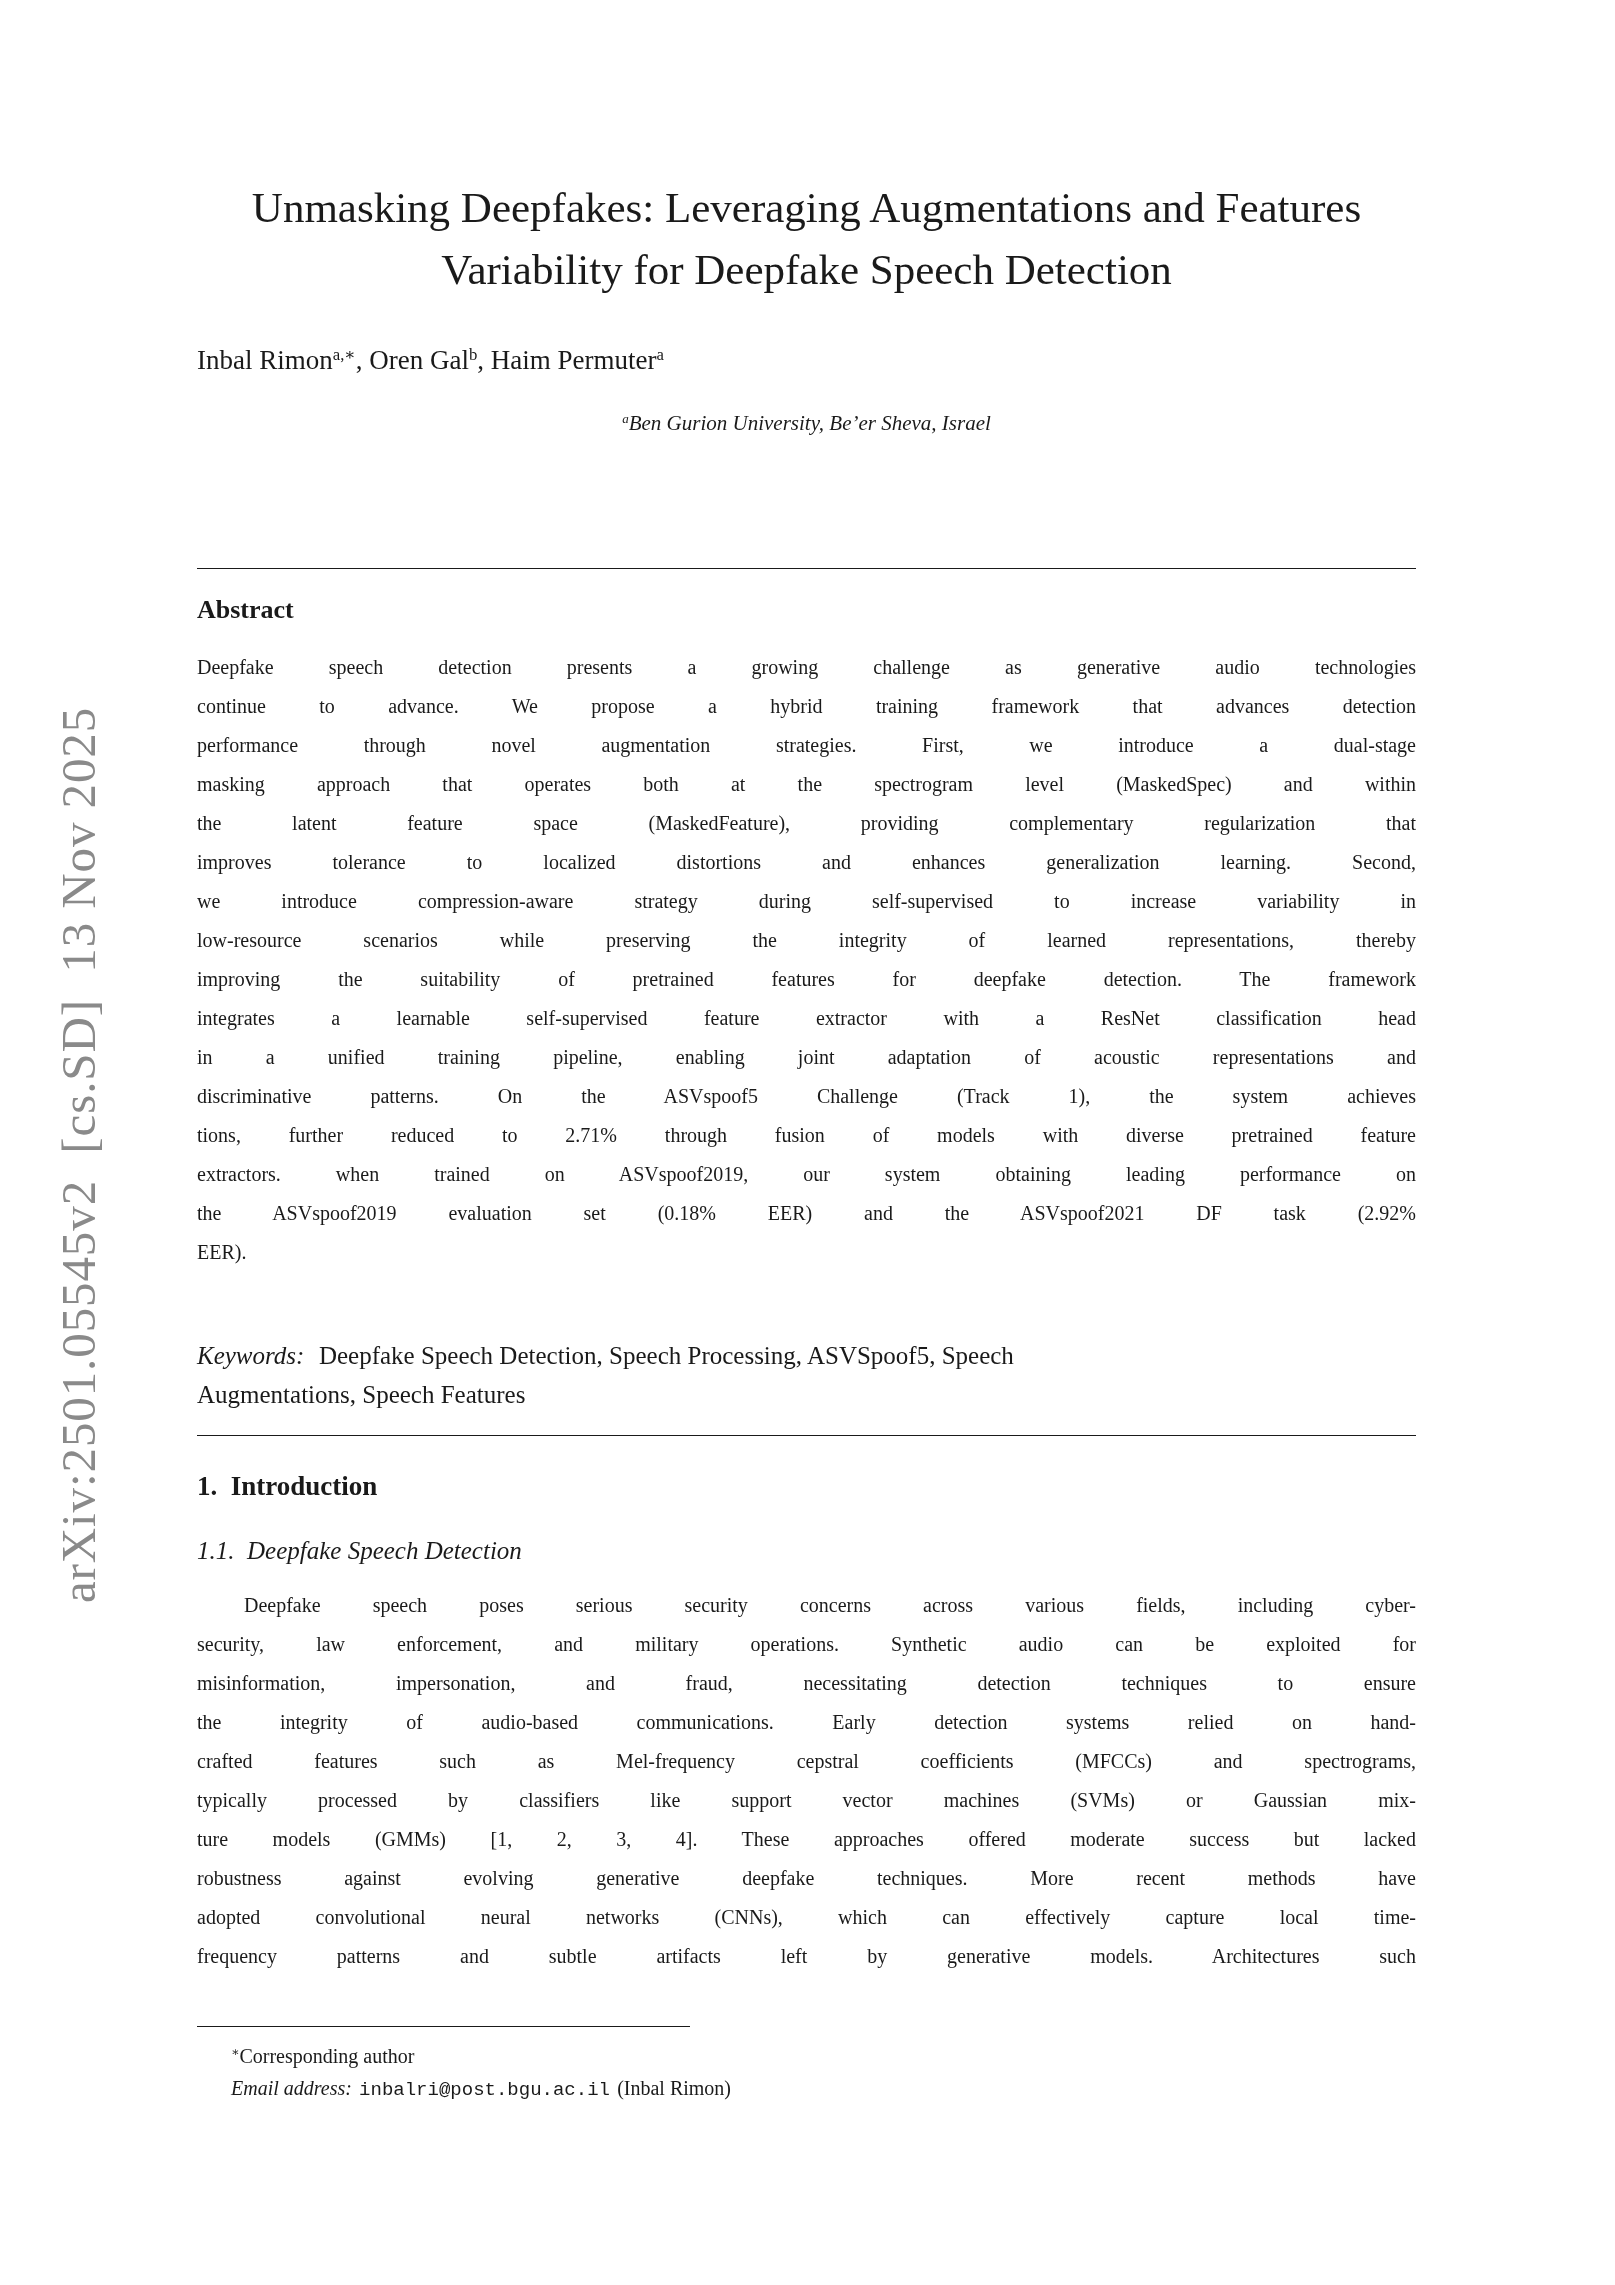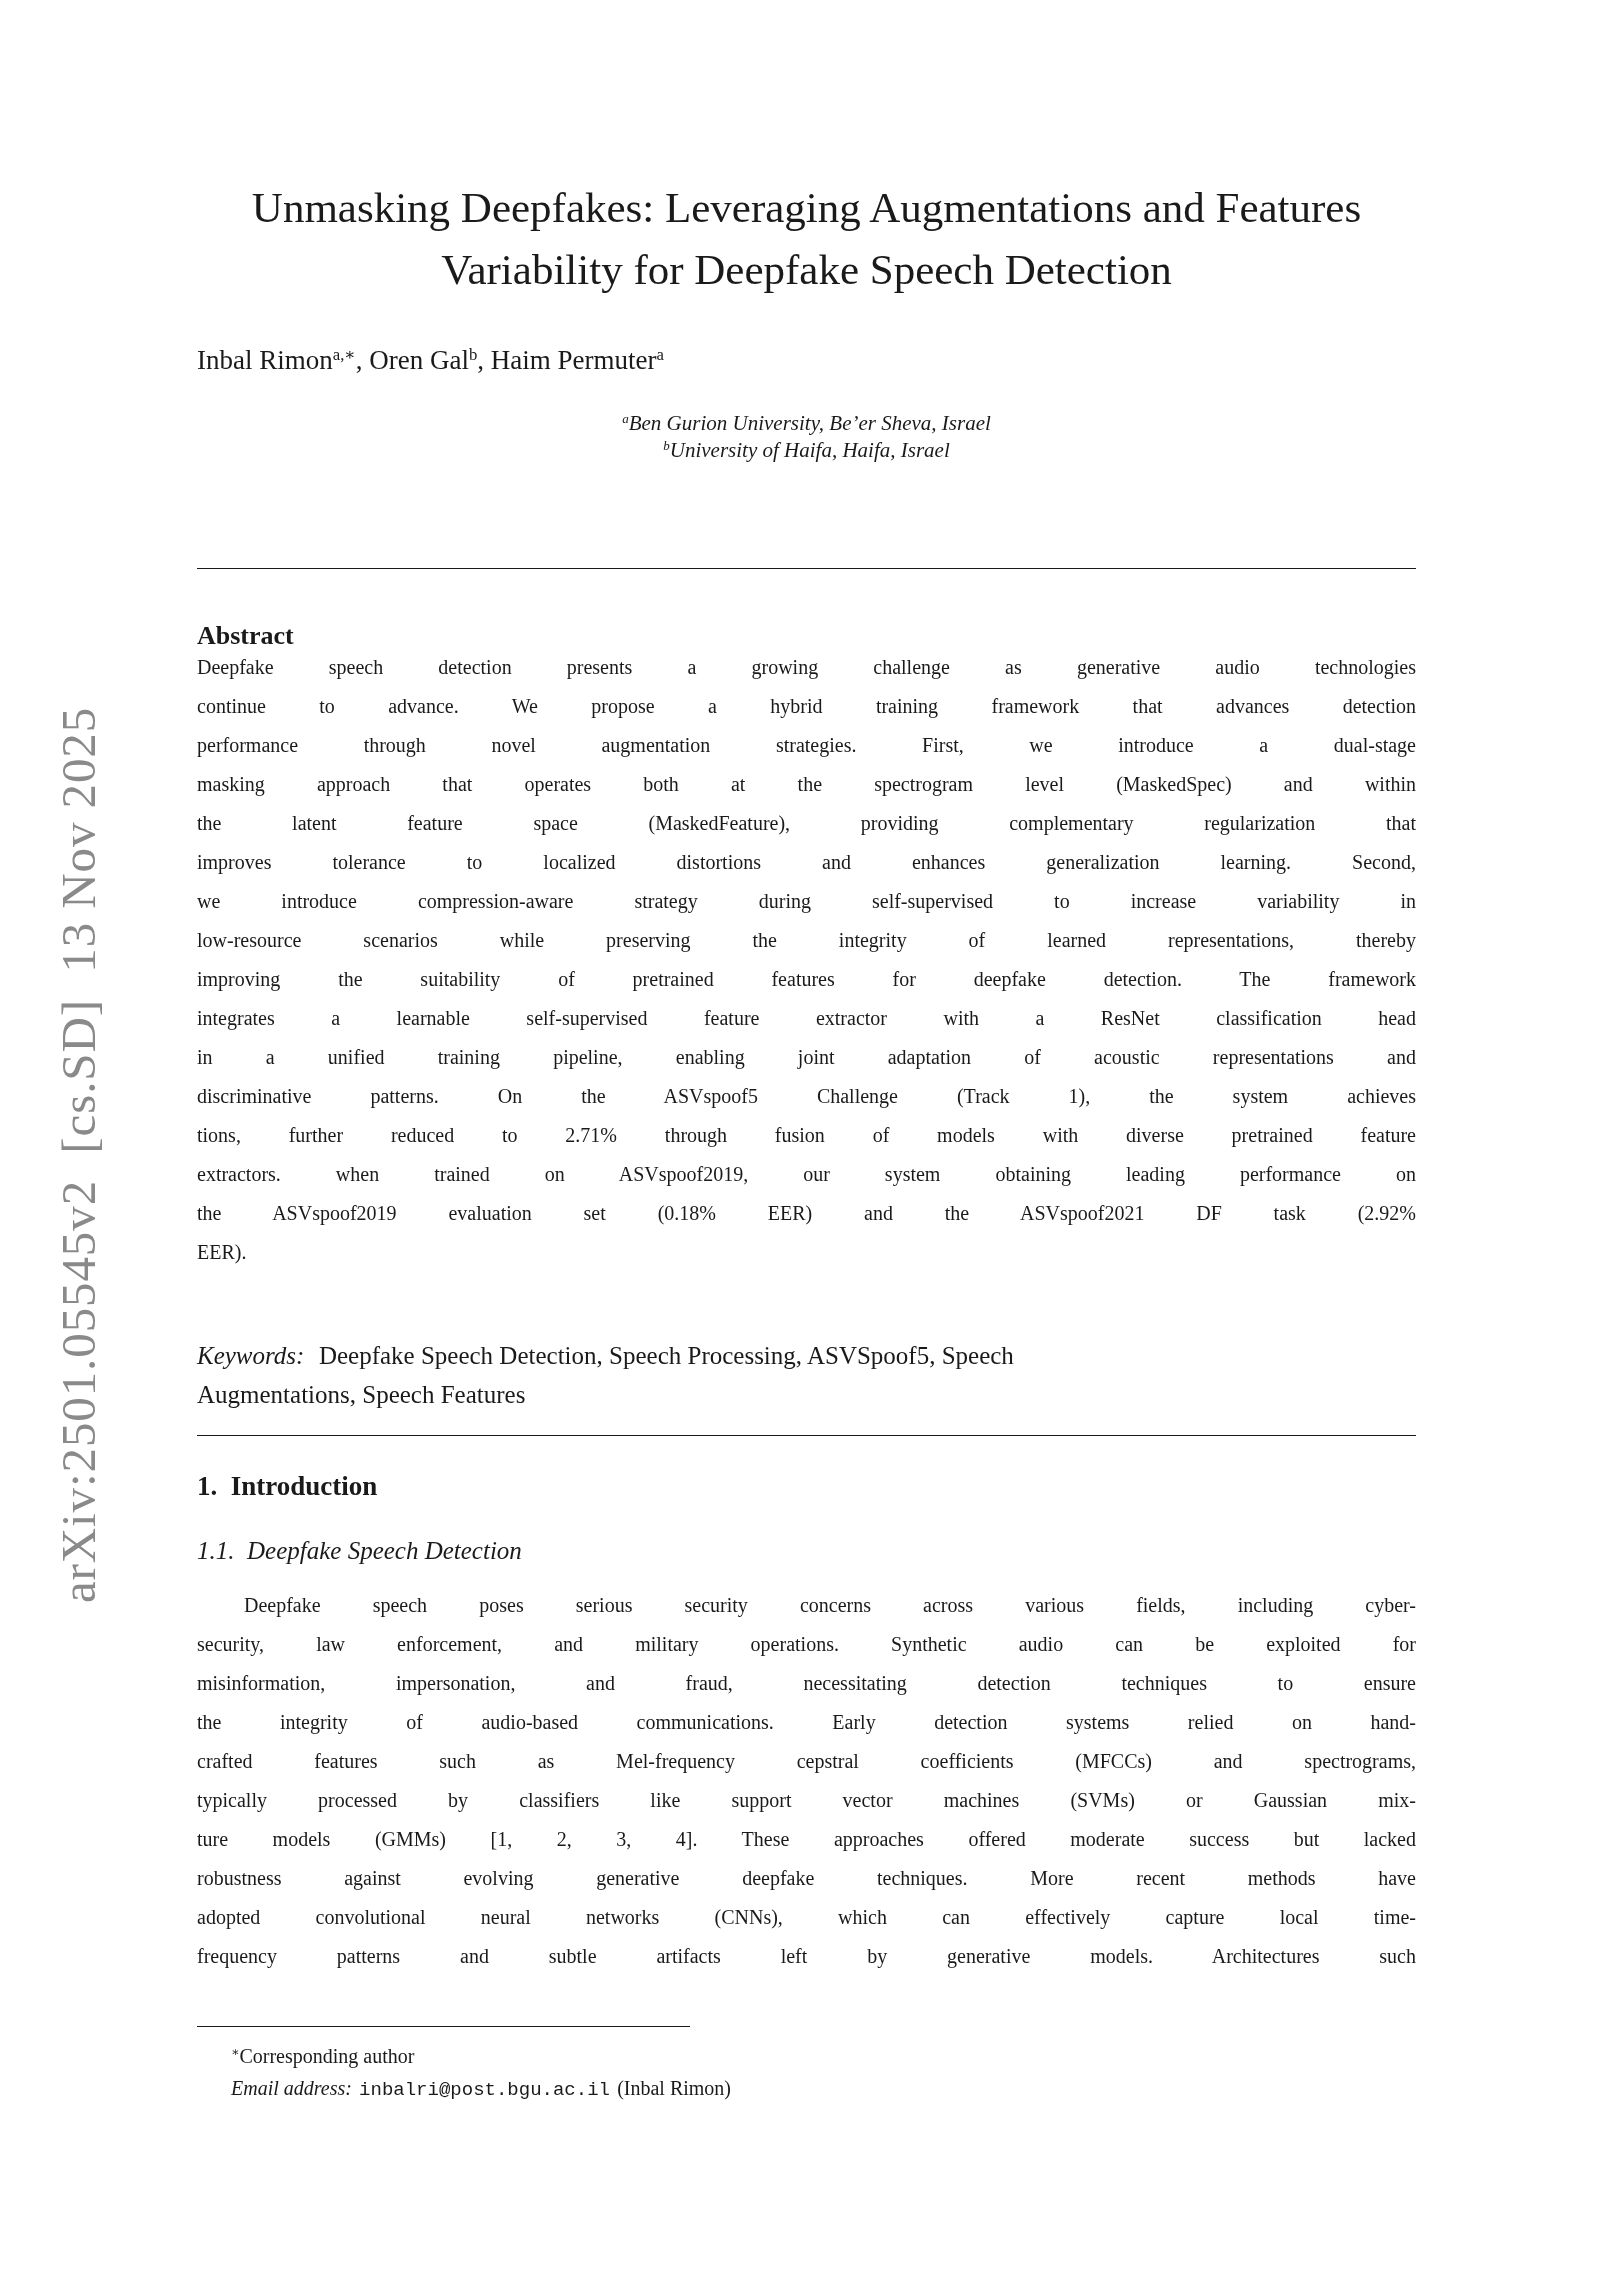--- a/index.html
+++ b/index.html
@@ -57,21 +57,21 @@
     font-style: italic;
     font-size: 21px;
     line-height: 27px;
   }
 
   .rule { border: none; border-top: 1.8px solid #1a1a1a; margin: 0; }
   .rule1 { top: 568px; }
   .rule2 { top: 1435px; }
 
   .abstract-heading {
-    top: 621px;
+    top: 595px;
     font-weight: bold;
     font-size: 26px;
   }
 
   .lines { font-size: 20px; }
   .line {
     height: 39px;
     line-height: 39px;
     overflow: hidden;
     text-align: justify;
@@ -117,21 +117,20 @@
 
   <div class="abs title">
     <div class="title-line">Unmasking Deepfakes: Leveraging Augmentations and Features</div>
     <div class="title-line">Variability for Deepfake Speech Detection</div>
   </div>
 
   <div class="abs authors"><span>Inbal Rimon</span><sup>a,∗</sup><span>, Oren Gal</span><sup>b</sup><span>, Haim Permuter</span><sup>a</sup></div>
 
   <div class="abs affils">
     <div><sup>a</sup><span>Ben Gurion University, Be’er Sheva, Israel</span></div>
-    <div><sup>b</sup><span>University of Haifa, Haifa, Israel</span></div>
   </div>
 
   <hr class="abs rule rule1">
 
   <div class="abs abstract-heading">Abstract</div>
 
   <div class="abs lines abstract-body no-just-last">
       <div class="line">Deepfake speech detection presents a growing challenge as generative audio technologies</div>
       <div class="line">continue to advance. We propose a hybrid training framework that advances detection</div>
       <div class="line">performance through novel augmentation strategies. First, we introduce a dual-stage</div>

